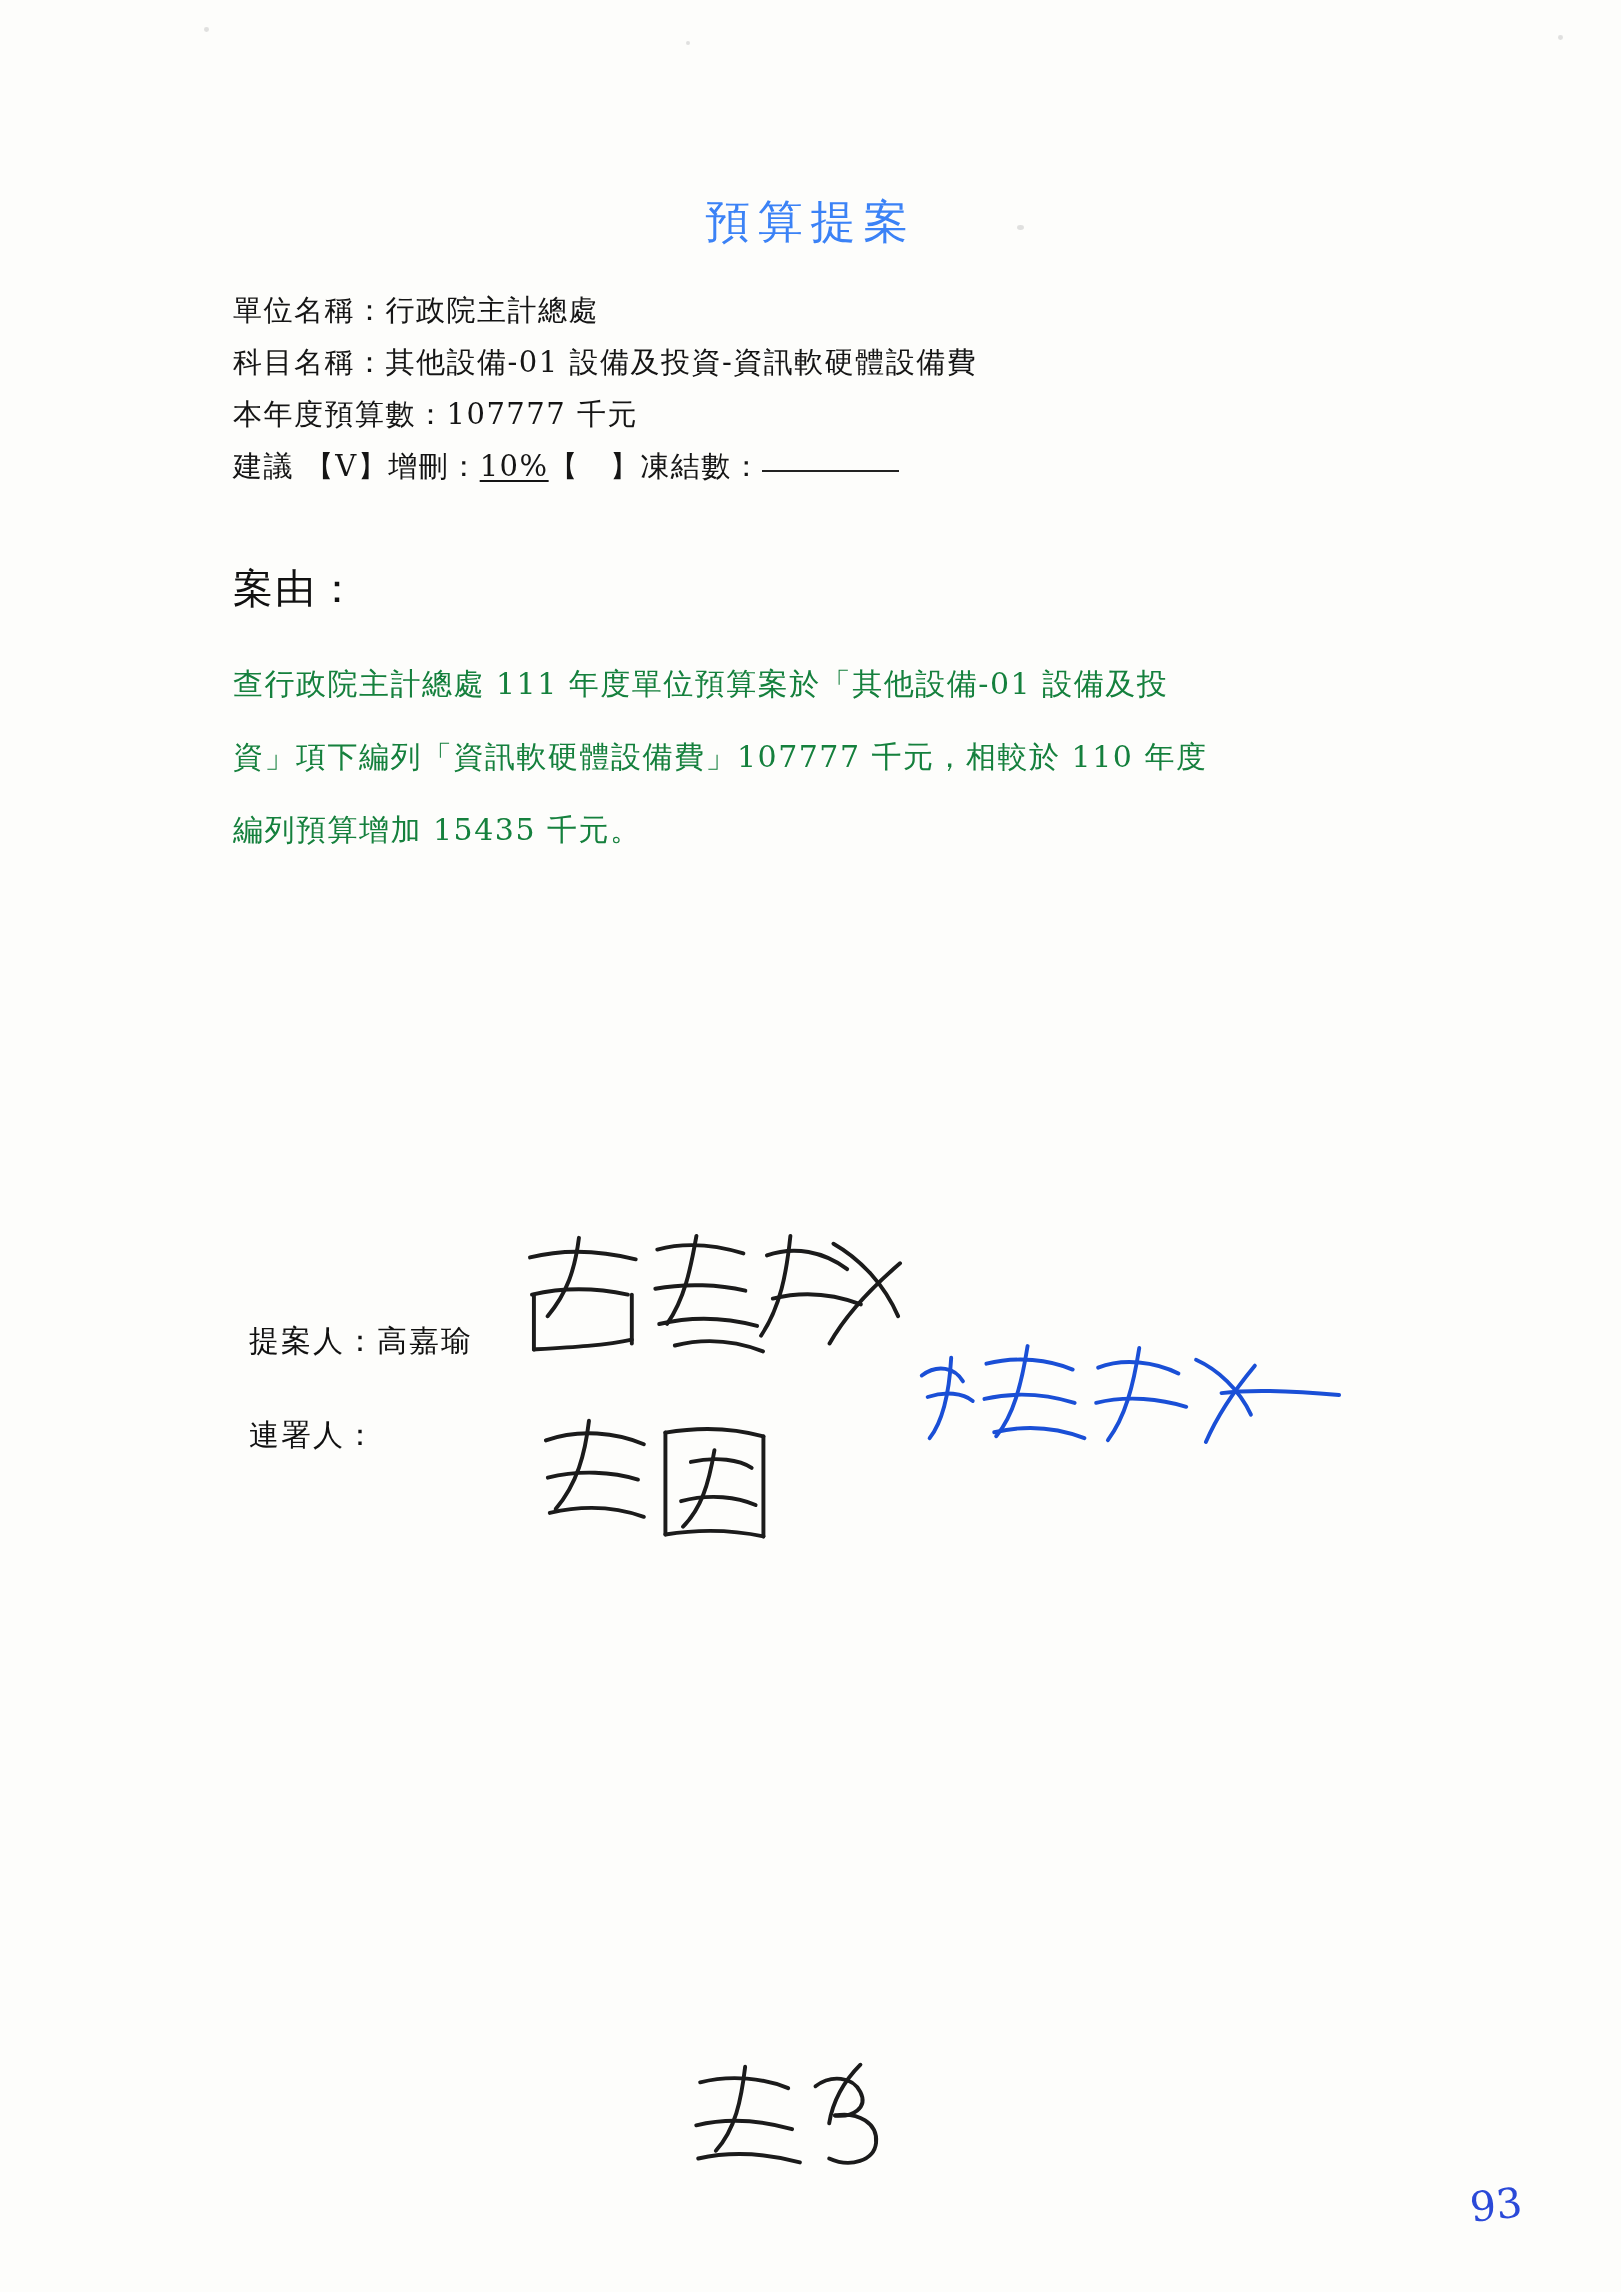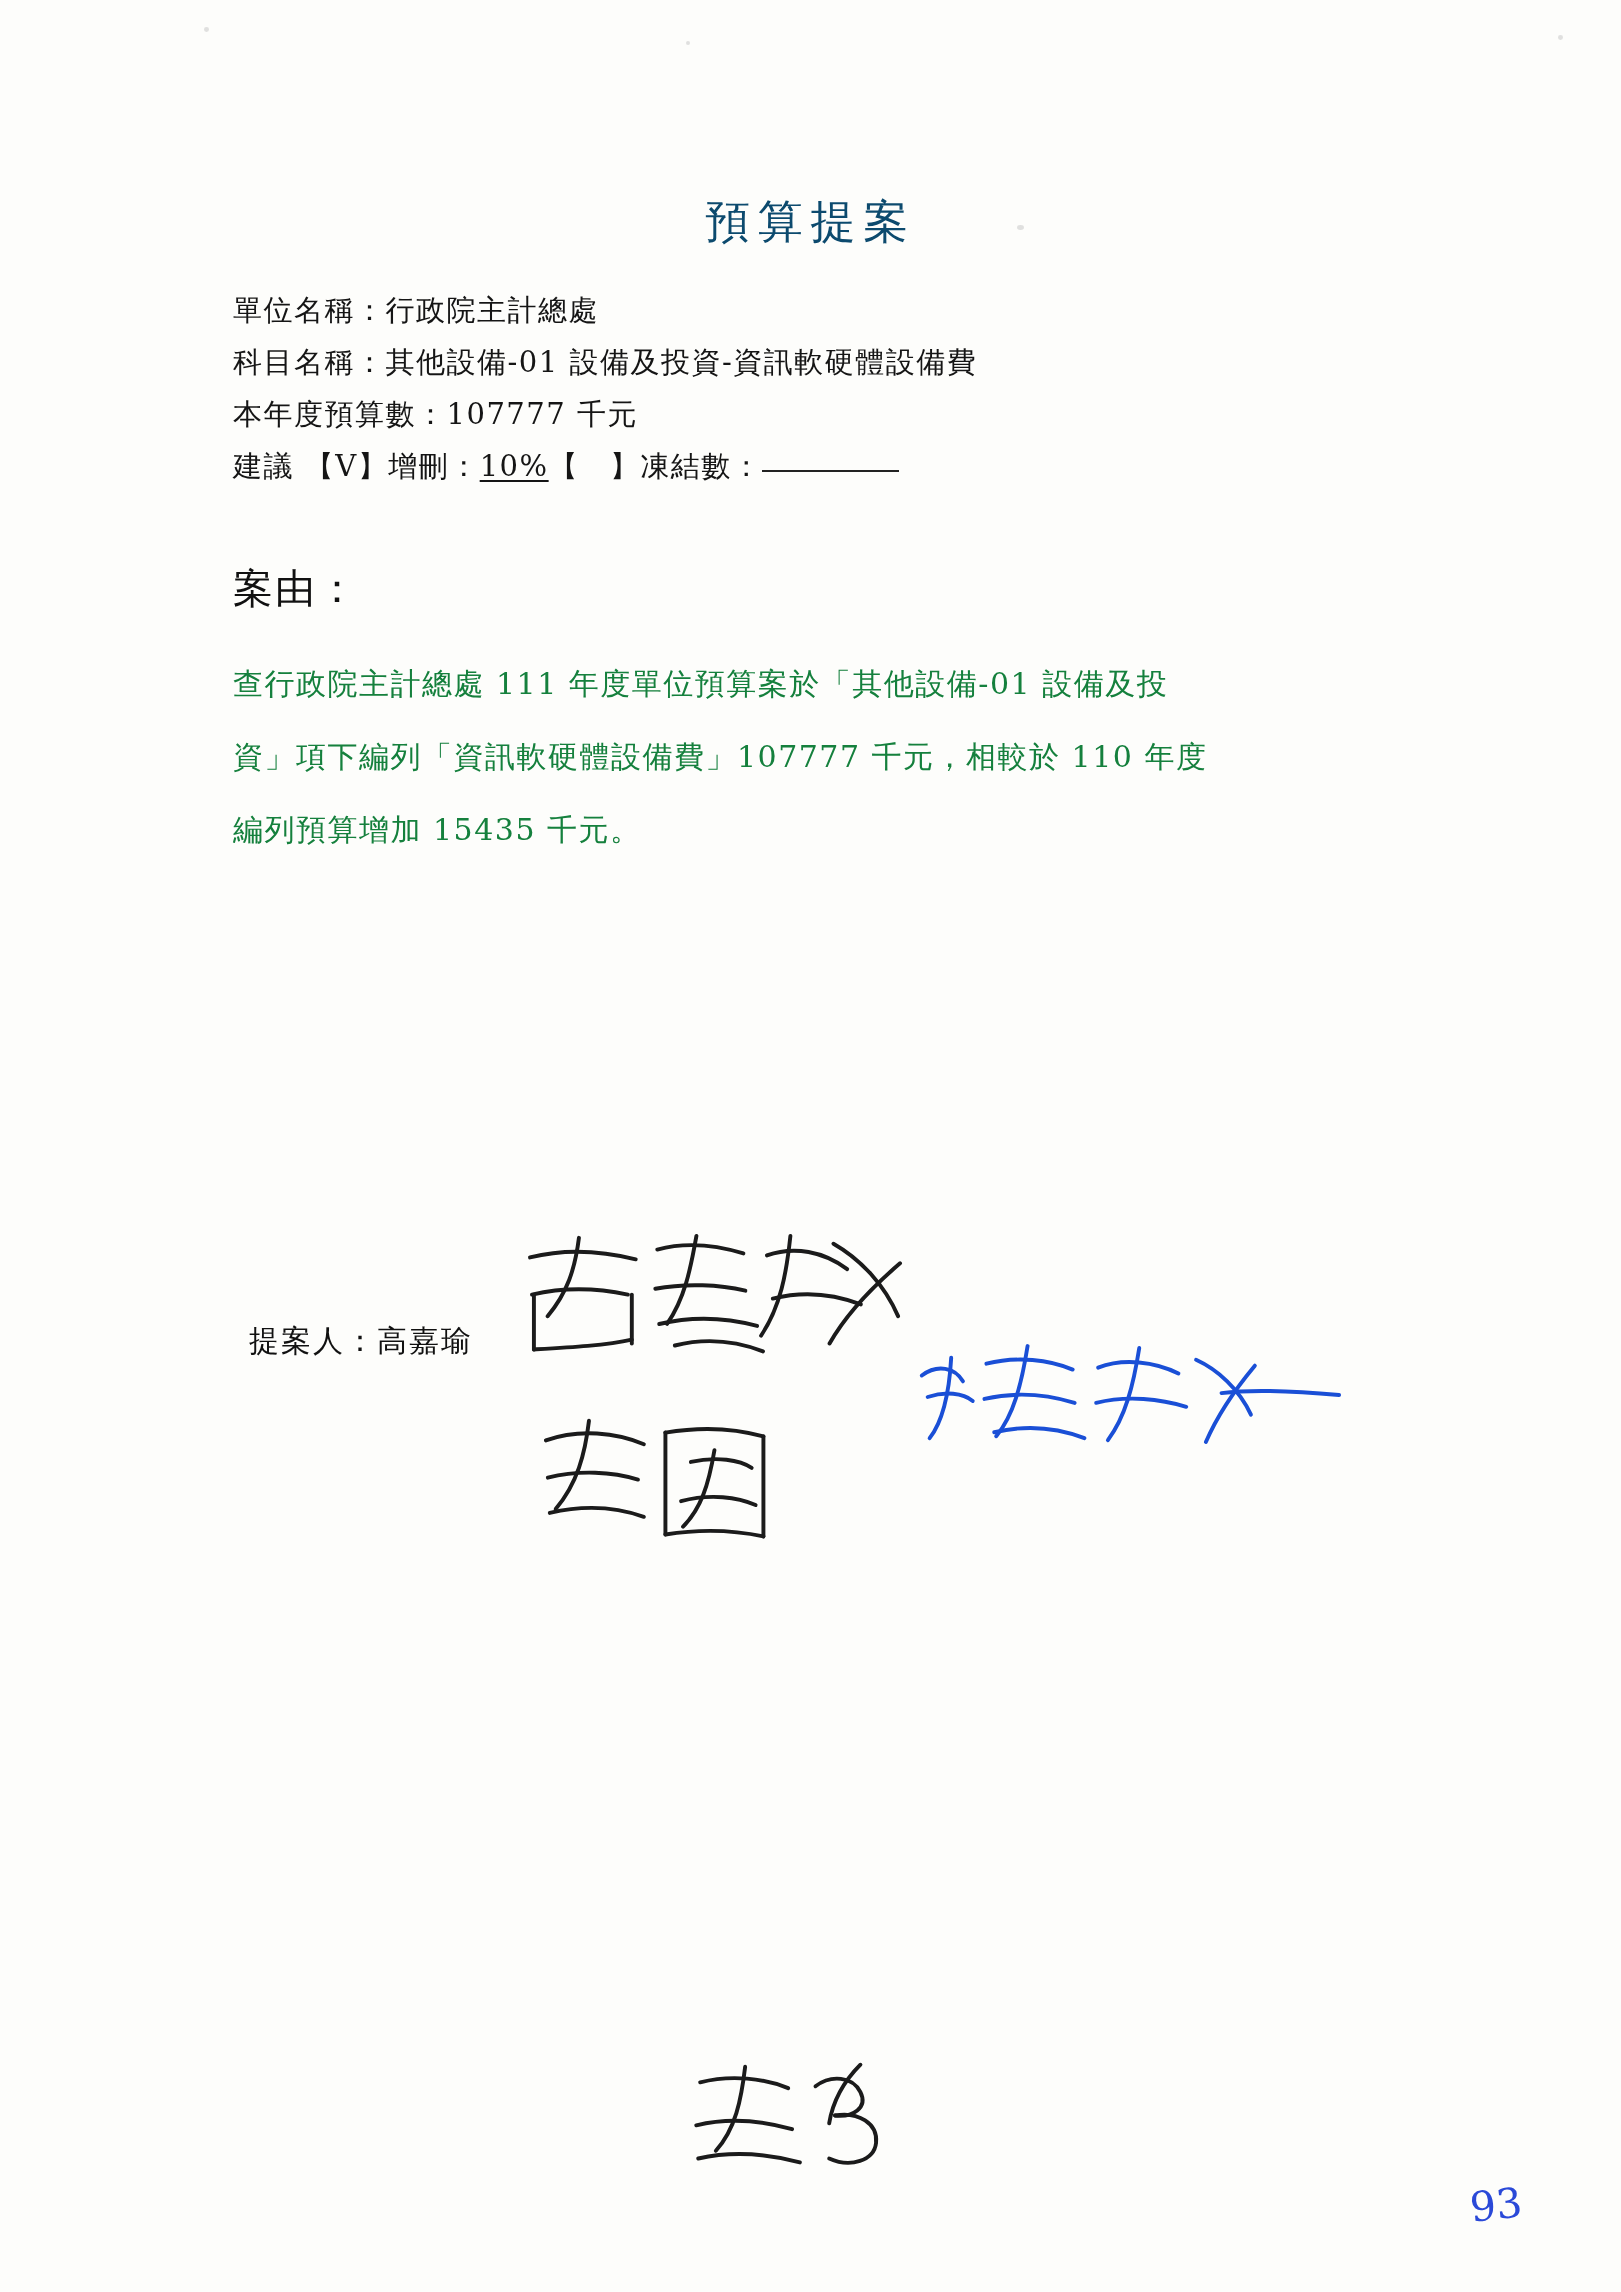--- a/index.html
+++ b/index.html
@@ -32,21 +32,21 @@
 
   .doc-title {
     position: absolute;
     top: 192px;
     left: 0;
     width: 100%;
     text-align: center;
     font-size: 45px;
     letter-spacing: 7.8px;
     font-family: "DejaVu Serif", "Liberation Serif", serif;
-    color: #0c4a6e;
+    color: #3b82f6;
   }
 
   .meta {
     position: absolute;
     top: 284px;
     left: 233px;
     font-size: 29px;
     line-height: 52px;
     letter-spacing: 1.5px;
     color: #151515;
@@ -166,20 +166,21 @@
   <div class="body-text">
     <div class="para">
       <div>查行政院主計總處 111 年度單位預算案於「其他設備-01 設備及投</div>
       <div>資」項下編列「資訊軟硬體設備費」107777 千元，相較於 110 年度</div>
       <div>編列預算增加 15435 千元。</div>
     </div>
   </div>
 
   <div class="sign-block">
     <div>提案人：高嘉瑜</div>
+    <div>連署人：</div>
   </div>
 
   <svg class="sig sig-1" width="412" height="186" viewBox="0 0 420 190" fill="none" stroke="#1b1b1b" stroke-width="4" stroke-linecap="round" stroke-linejoin="round">
     <path d="M20 28 C60 18, 96 22, 128 30"></path>
     <path d="M70 8 C66 40, 58 64, 38 88"></path>
     <path d="M22 66 C56 58, 92 60, 120 66"></path>
     <path d="M24 66 L24 122"></path>
     <path d="M24 122 C60 120, 98 118, 124 112"></path>
     <path d="M124 66 L124 116"></path>
     <path d="M150 20 C180 12, 212 16, 238 24"></path>

